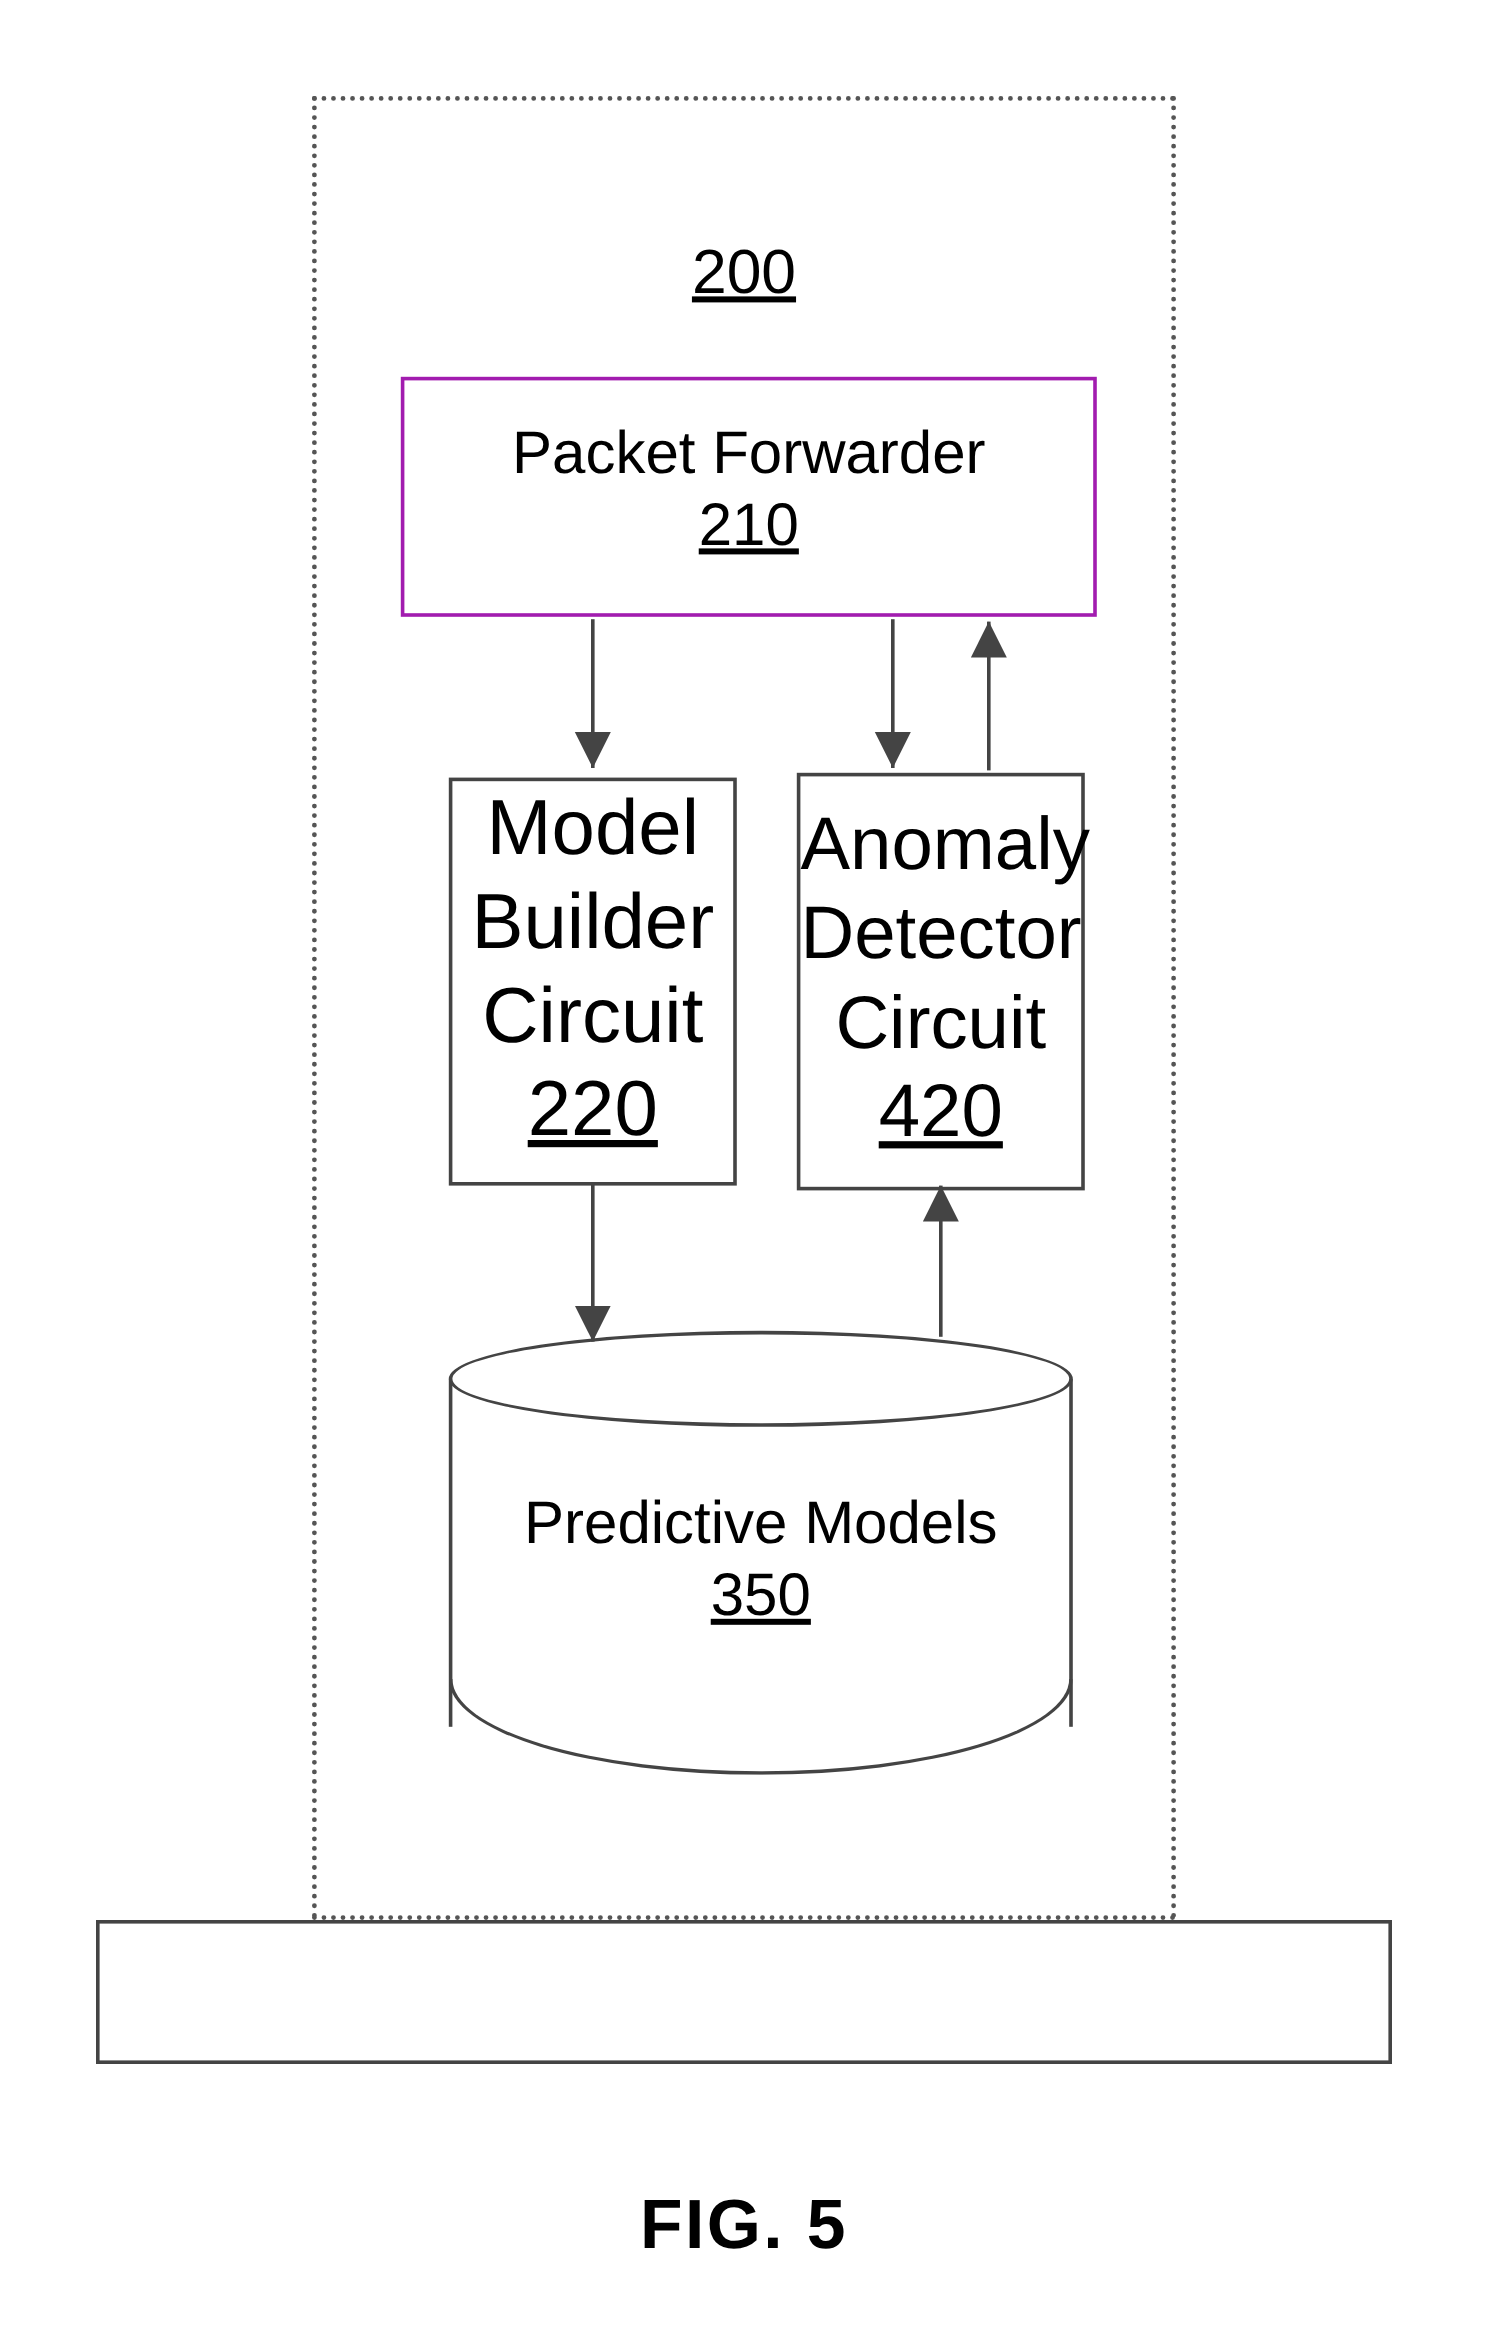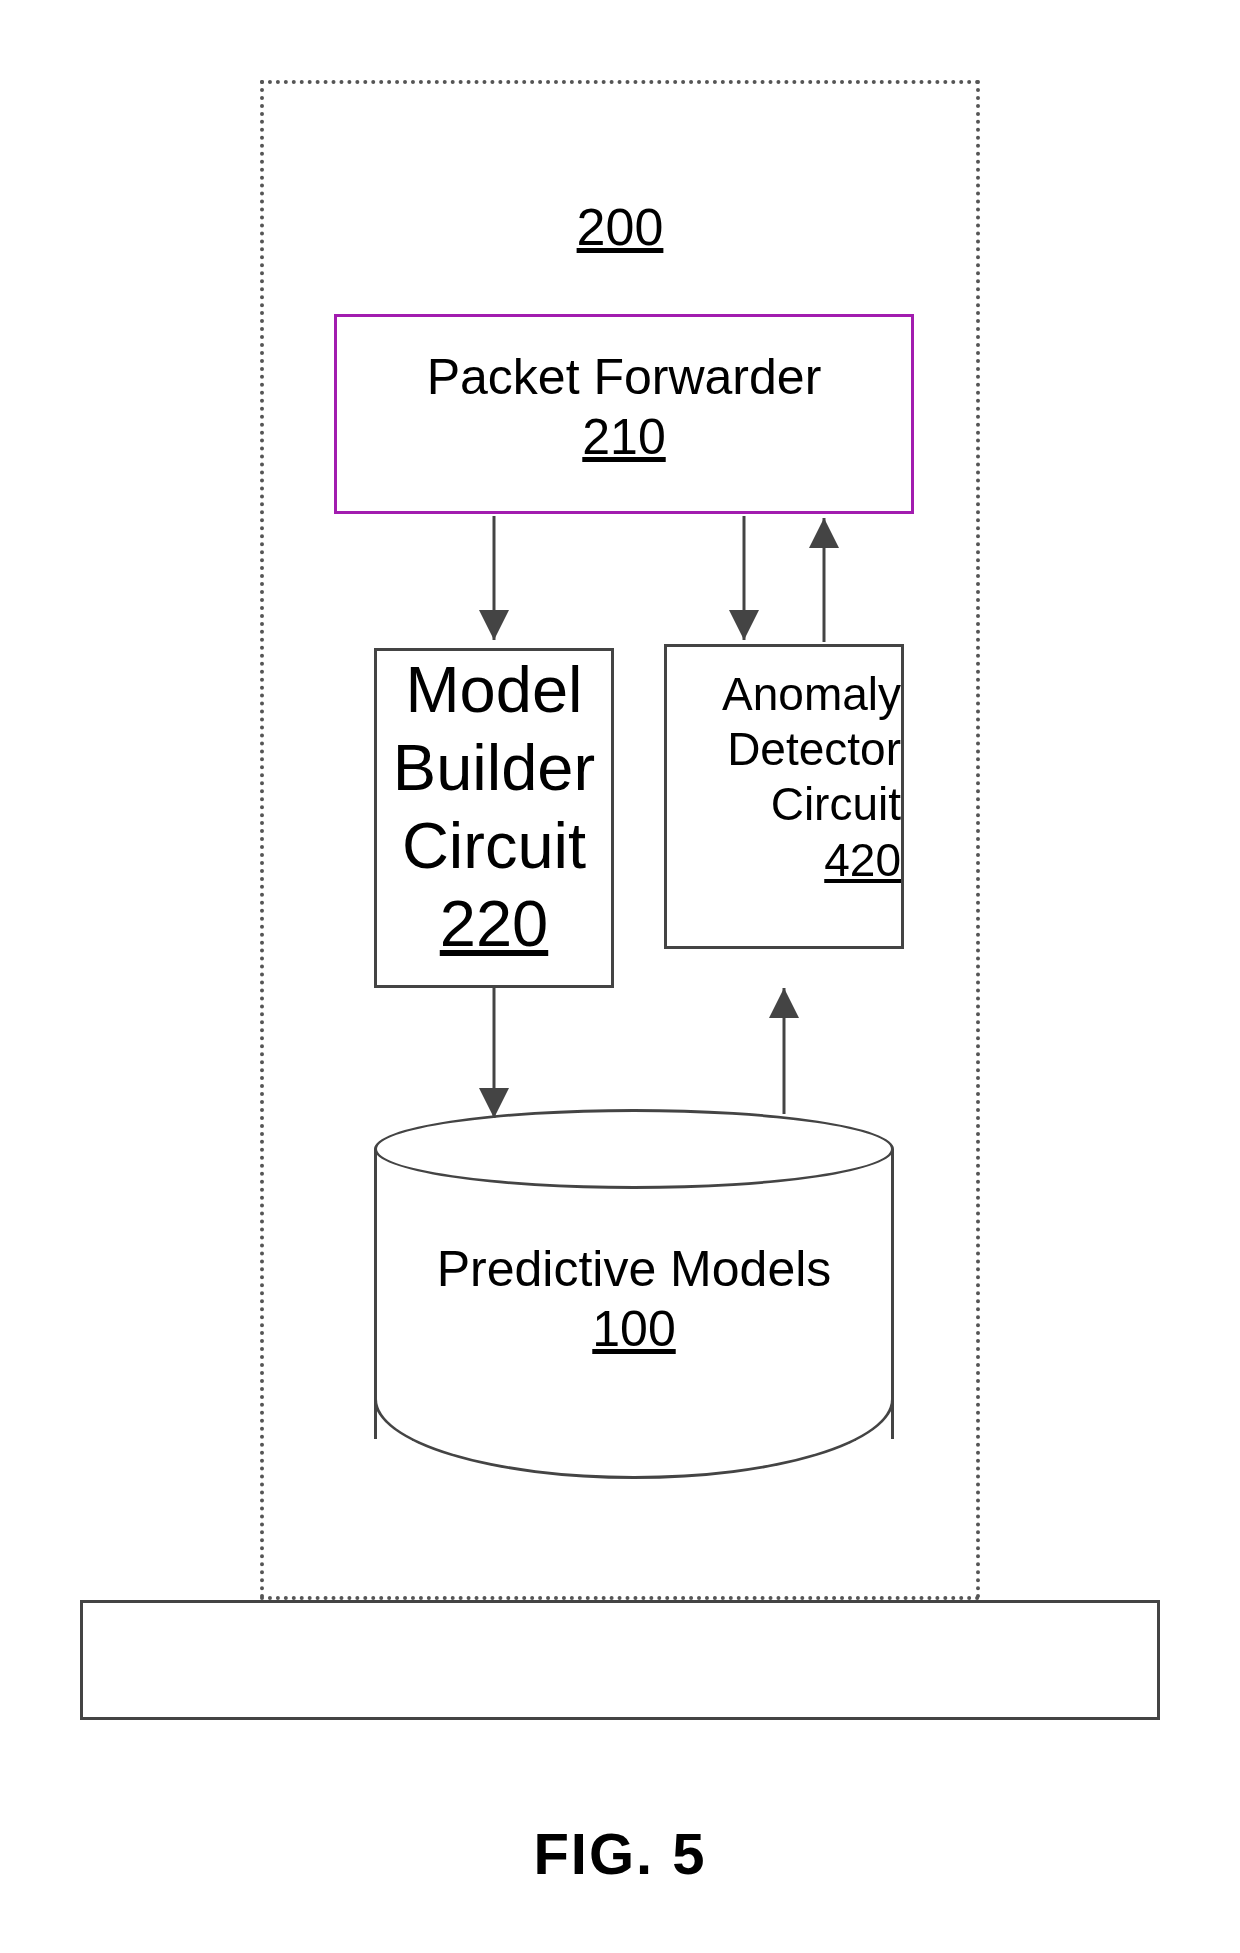--- a/index.html
+++ b/index.html
@@ -61,24 +61,24 @@
     border: 3px solid #444;
     text-align: center;
     font-size: 65px;
     line-height: 1.2;
   }
   .ad-box {
     position: absolute;
     left: 400px;
     top: 560px;
     width: 240px;
-    height: 305px;
-    border: 3px solid #444;
-    text-align: right;
-    font-size: 46px;
+    height: 348px;
+    border: 3px solid #444;
+    text-align: center;
+    font-size: 62px;
     line-height: 1.2;
     padding-top: 20px;
   }
   .cyl-wrap {
     position: absolute;
     left: 110px;
     top: 1025px;
     width: 520px;
     height: 360px;
   }
@@ -179,21 +179,21 @@
       <span>Circuit</span><br>
       <span class="num">420</span>
     </div>
 
     <div class="cyl-wrap">
       <div class="cyl-body"></div>
       <div class="cyl-bot-arc"></div>
       <div class="cyl-top"></div>
       <div class="cyl-text">
         <span>Predictive Models</span><br>
-        <span class="num">100</span>
+        <span class="num">350</span>
       </div>
     </div>
 
     <svg class="arrows" width="720" height="1520">
       <defs>
         <marker id="ah" markerWidth="12" markerHeight="12" refX="10" refY="5" orient="auto">
           <path d="M0,0 L10,5 L0,10 Z" fill="#444"></path>
         </marker>
       </defs>
 

